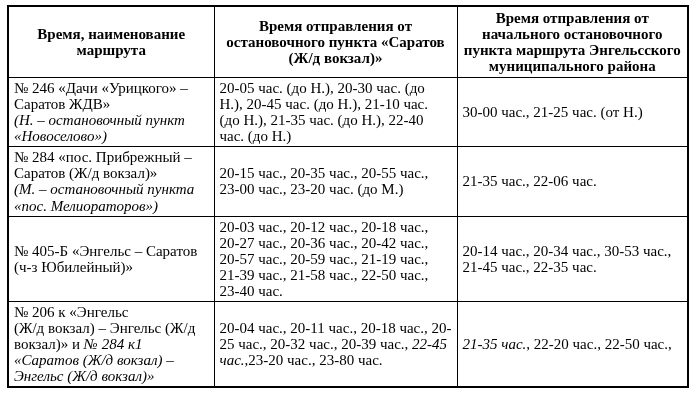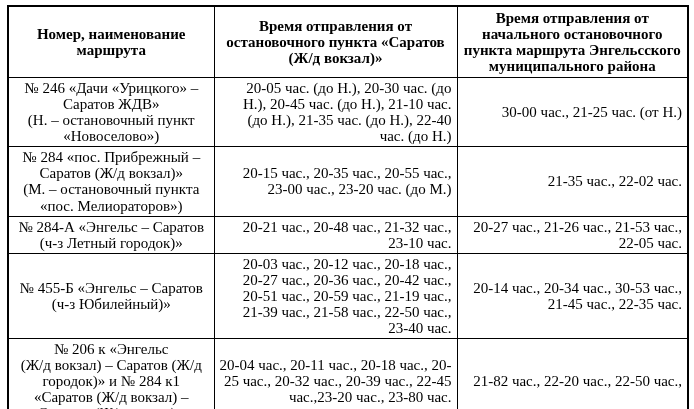--- a/index.html
+++ b/index.html
@@ -23,70 +23,63 @@
     vertical-align: middle;
     font-size: 15px;
     line-height: 1.07;
     padding: 2px 5px;
   }
   th {
     font-weight: bold;
     text-align: center;
     padding: 3px 6px;
   }
-  td.col-route { text-align: center; }
-  td.col-times { text-align: right; }
-  .italic { }
+  td.col-route { text-align: left; }
+  td.col-times { text-align: left; }
+  .italic { font-style: italic; }
 </style>
 </head>
 <body>
 
 <table class="schedule">
   <colgroup>
     <col style="width: 206px">
     <col style="width: 243px">
     <col style="width: 231px">
   </colgroup>
   <thead>
     <tr>
-      <th>Номер, наименование маршрута</th>
+      <th>Время, наименование маршрута</th>
       <th>Время отправления от остановочного пункта «Саратов (Ж/д вокзал)»</th>
       <th>Время отправления от начального остановочного пункта маршрута Энгельсского муниципального района</th>
     </tr>
   </thead>
   <tbody id="table-body">
       <tr>
         <td class="col-route">
           <div>№ 246 «Дачи «Урицкого» – Саратов ЖДВ»</div>
           <div class="italic">(Н. – остановочный пункт «Новоселово»)</div>
         </td>
         <td class="col-times"><span>20-05 час. (до Н.), 20-30 час. (до Н.), 20-45 час. (до Н.), 21-10 час. (до Н.), 21-35 час. (до Н.), 22-40 час. (до Н.)</span></td>
         <td class="col-times"><span>30-00 час., 21-25 час. (от Н.)</span></td>
       </tr>
       <tr>
         <td class="col-route">
           <div>№ 284 «пос. Прибрежный – Саратов (Ж/д вокзал)»</div>
           <div class="italic">(М. – остановочный пункта «пос. Мелиораторов»)</div>
         </td>
         <td class="col-times"><span>20-15 час., 20-35 час., 20-55 час., 23-00 час., 23-20 час. (до М.)</span></td>
-        <td class="col-times"><span>21-35 час., 22-02 час.</span></td>
+        <td class="col-times"><span>21-35 час., 22-06 час.</span></td>
       </tr>
       <tr>
         <td class="col-route">
-          <div>№ 284-А «Энгельс – Саратов (ч-з Летный городок)»</div>
+          <div>№ 405-Б «Энгельс – Саратов (ч-з Юбилейный)»</div>
         </td>
-        <td class="col-times"><span>20-21 час., 20-48 час., 21-32 час., 23-10 час.</span></td>
-        <td class="col-times"><span>20-27 час., 21-26 час., 21-53 час., 22-05 час.</span></td>
-      </tr>
-      <tr>
-        <td class="col-route">
-          <div>№ 455-Б «Энгельс – Саратов (ч-з Юбилейный)»</div>
-        </td>
-        <td class="col-times"><span>20-03 час., 20-12 час., 20-18 час., 20-27 час., 20-36 час., 20-42 час., 20-51 час., 20-59 час., 21-19 час., 21-39 час., 21-58 час., 22-50 час., 23-40 час.</span></td>
+        <td class="col-times"><span>20-03 час., 20-12 час., 20-18 час., 20-27 час., 20-36 час., 20-42 час., 20-57 час., 20-59 час., 21-19 час., 21-39 час., 21-58 час., 22-50 час., 23-40 час.</span></td>
         <td class="col-times"><span>20-14 час., 20-34 час., 30-53 час., 21-45 час., 22-35 час.</span></td>
       </tr>
       <tr>
-        <td class="col-route"><div>№ 206 к «Энгельс</div><span>(Ж/д вокзал) – Саратов (Ж/д городок)» и </span><span class="italic">№ 284 к1 «Саратов (Ж/д вокзал) – Энгельс (Ж/д вокзал)»</span></td>
+        <td class="col-route"><div>№ 206 к «Энгельс</div><span>(Ж/д вокзал) – Энгельс (Ж/д вокзал)» и </span><span class="italic">№ 284 к1 «Саратов (Ж/д вокзал) – Энгельс (Ж/д вокзал)»</span></td>
         <td class="col-times"><span>20-04 час., 20-11 час., 20-18 час., 20-25 час., 20-32 час., 20-39 час., </span><span class="italic">22-45 час.,</span><span>23-20 час., 23-80 час.</span></td>
-        <td class="col-times"><span class="italic">21-82 час.</span><span>, 22-20 час., 22-50 час.,</span></td>
+        <td class="col-times"><span class="italic">21-35 час.</span><span>, 22-20 час., 22-50 час.,</span></td>
       </tr>
     </tbody>
 </table>
 
 </body></html>

